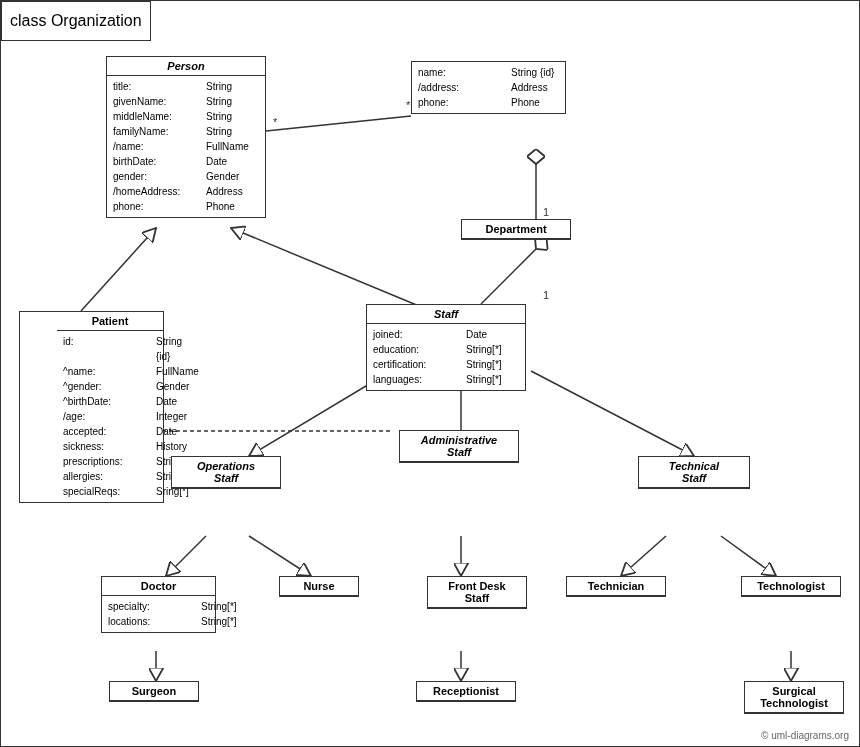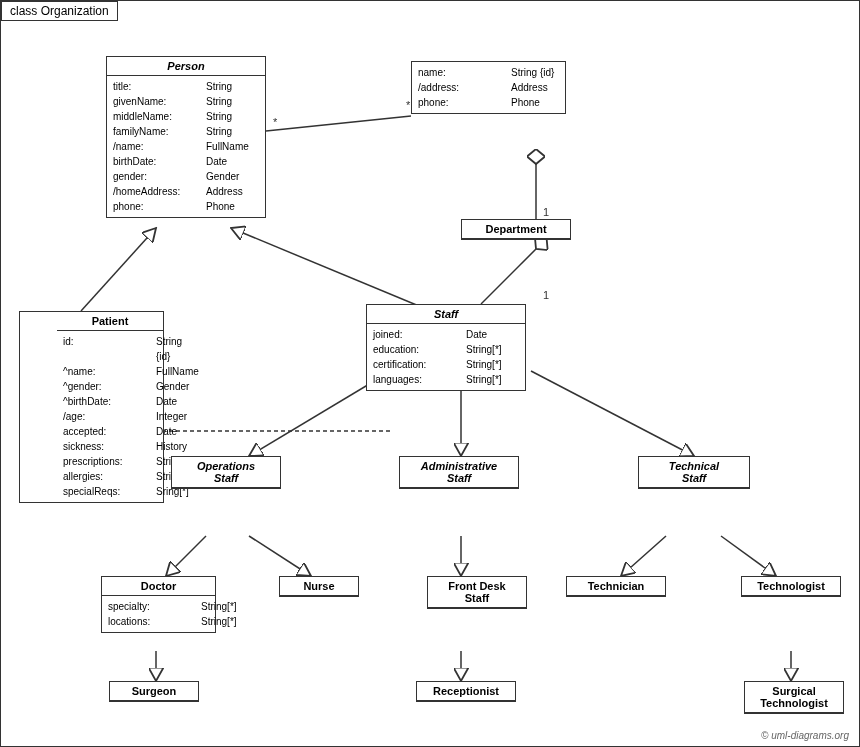--- a/index.html
+++ b/index.html
@@ -17,22 +17,22 @@
       width: 860px;
       height: 747px;
       background: #fff;
       border: 1.5px solid #333;
     }
     .diagram-title {
       position: absolute;
       top: 0; left: 0;
       border: 1.5px solid #333;
       background: #fff;
-      padding: 2px 8px;
-      font-size: 12px;
+      padding: 10px 8px;
+      font-size: 16px;
       font-weight: normal;
     }
     .uml-box {
       position: absolute;
       border: 1.5px solid #333;
       background: #fff;
     }
     .uml-box .header {
       text-align: center;
       border-bottom: 1.5px solid #333;
@@ -66,21 +66,20 @@
       width: 860px;
       height: 747px;
       pointer-events: none;
     }
     .copyright {
       position: absolute;
       bottom: 5px;
       right: 10px;
       font-size: 10px;
       color: #666;
-      font-style: italic;
     }
   </style>
 </head>
 <body>
 
 <div id="diagram-container">
   <div class="diagram-title">class Organization</div>
 
   <svg id="svg-overlay">
 
@@ -264,21 +263,21 @@
           <span class="field">specialReqs:</span>
           <span class="type">Sring[*]</span>
         </div>
     </div>
   </div>
 
   <div class="uml-box" style="left:170px; top:455px; width:110px; text-align:center;">
     <div class="header" style="font-style:italic;font-weight:bold;">Operations<br>Staff</div>
   </div>
 
-  <div class="uml-box" style="left:398px; top:455px; width:120px; text-align:center;">
+  <div class="uml-box" style="left:398px; top:429px; width:120px; text-align:center;">
     <div class="header" style="font-style:italic;font-weight:bold;">Administrative<br>Staff</div>
   </div>
 
   <div class="uml-box" style="left:637px; top:455px; width:112px; text-align:center;">
     <div class="header" style="font-style:italic;font-weight:bold;">Technical<br>Staff</div>
   </div>
 
   <div class="uml-box" style="left:100px; top:575px; width:115px;">
     <div class="header normal">Doctor</div>
     <div class="body">

